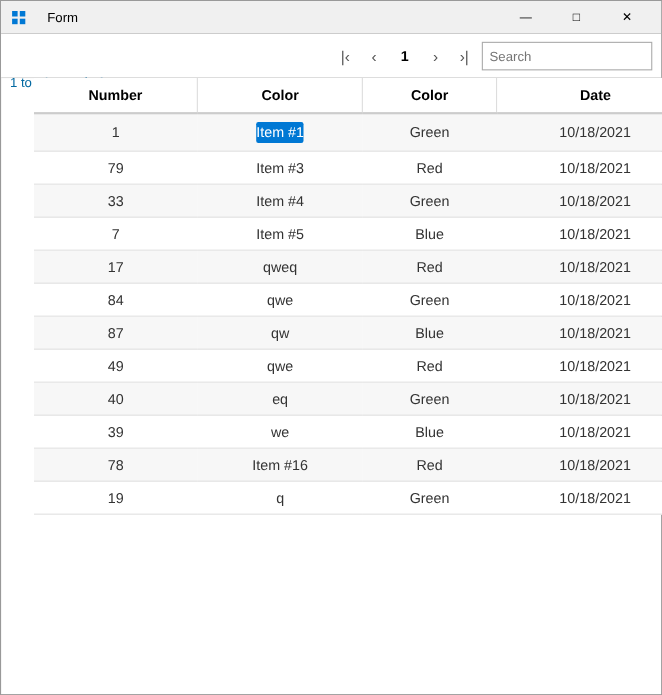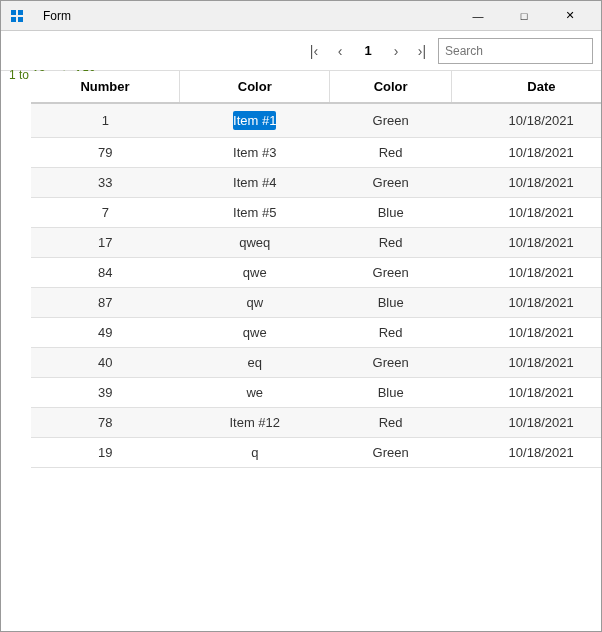--- a/index.html
+++ b/index.html
@@ -82,21 +82,21 @@
       background: #fff;
       border-bottom: 1px solid #ddd;
       display: flex;
       align-items: center;
       padding: 0 8px;
       gap: 4px;
     }
 
     .pagination-info {
       font-size: 12px;
-      color: #4d7c0f;
+      color: #0369a1;
       flex: 1;
       margin-top: 48px;
     }
 
     .pagination-controls {
       display: flex;
       align-items: center;
       gap: 2px;
     }
 
@@ -291,21 +291,21 @@
             <td>10/18/2021</td>
           </tr>
           <tr>
             <td>39</td>
             <td>we</td>
             <td>Blue</td>
             <td>10/18/2021</td>
           </tr>
           <tr>
             <td>78</td>
-            <td>Item #12</td>
+            <td>Item #16</td>
             <td>Red</td>
             <td>10/18/2021</td>
           </tr>
           <tr>
             <td>19</td>
             <td>q</td>
             <td>Green</td>
             <td>10/18/2021</td>
           </tr>
         </tbody>

